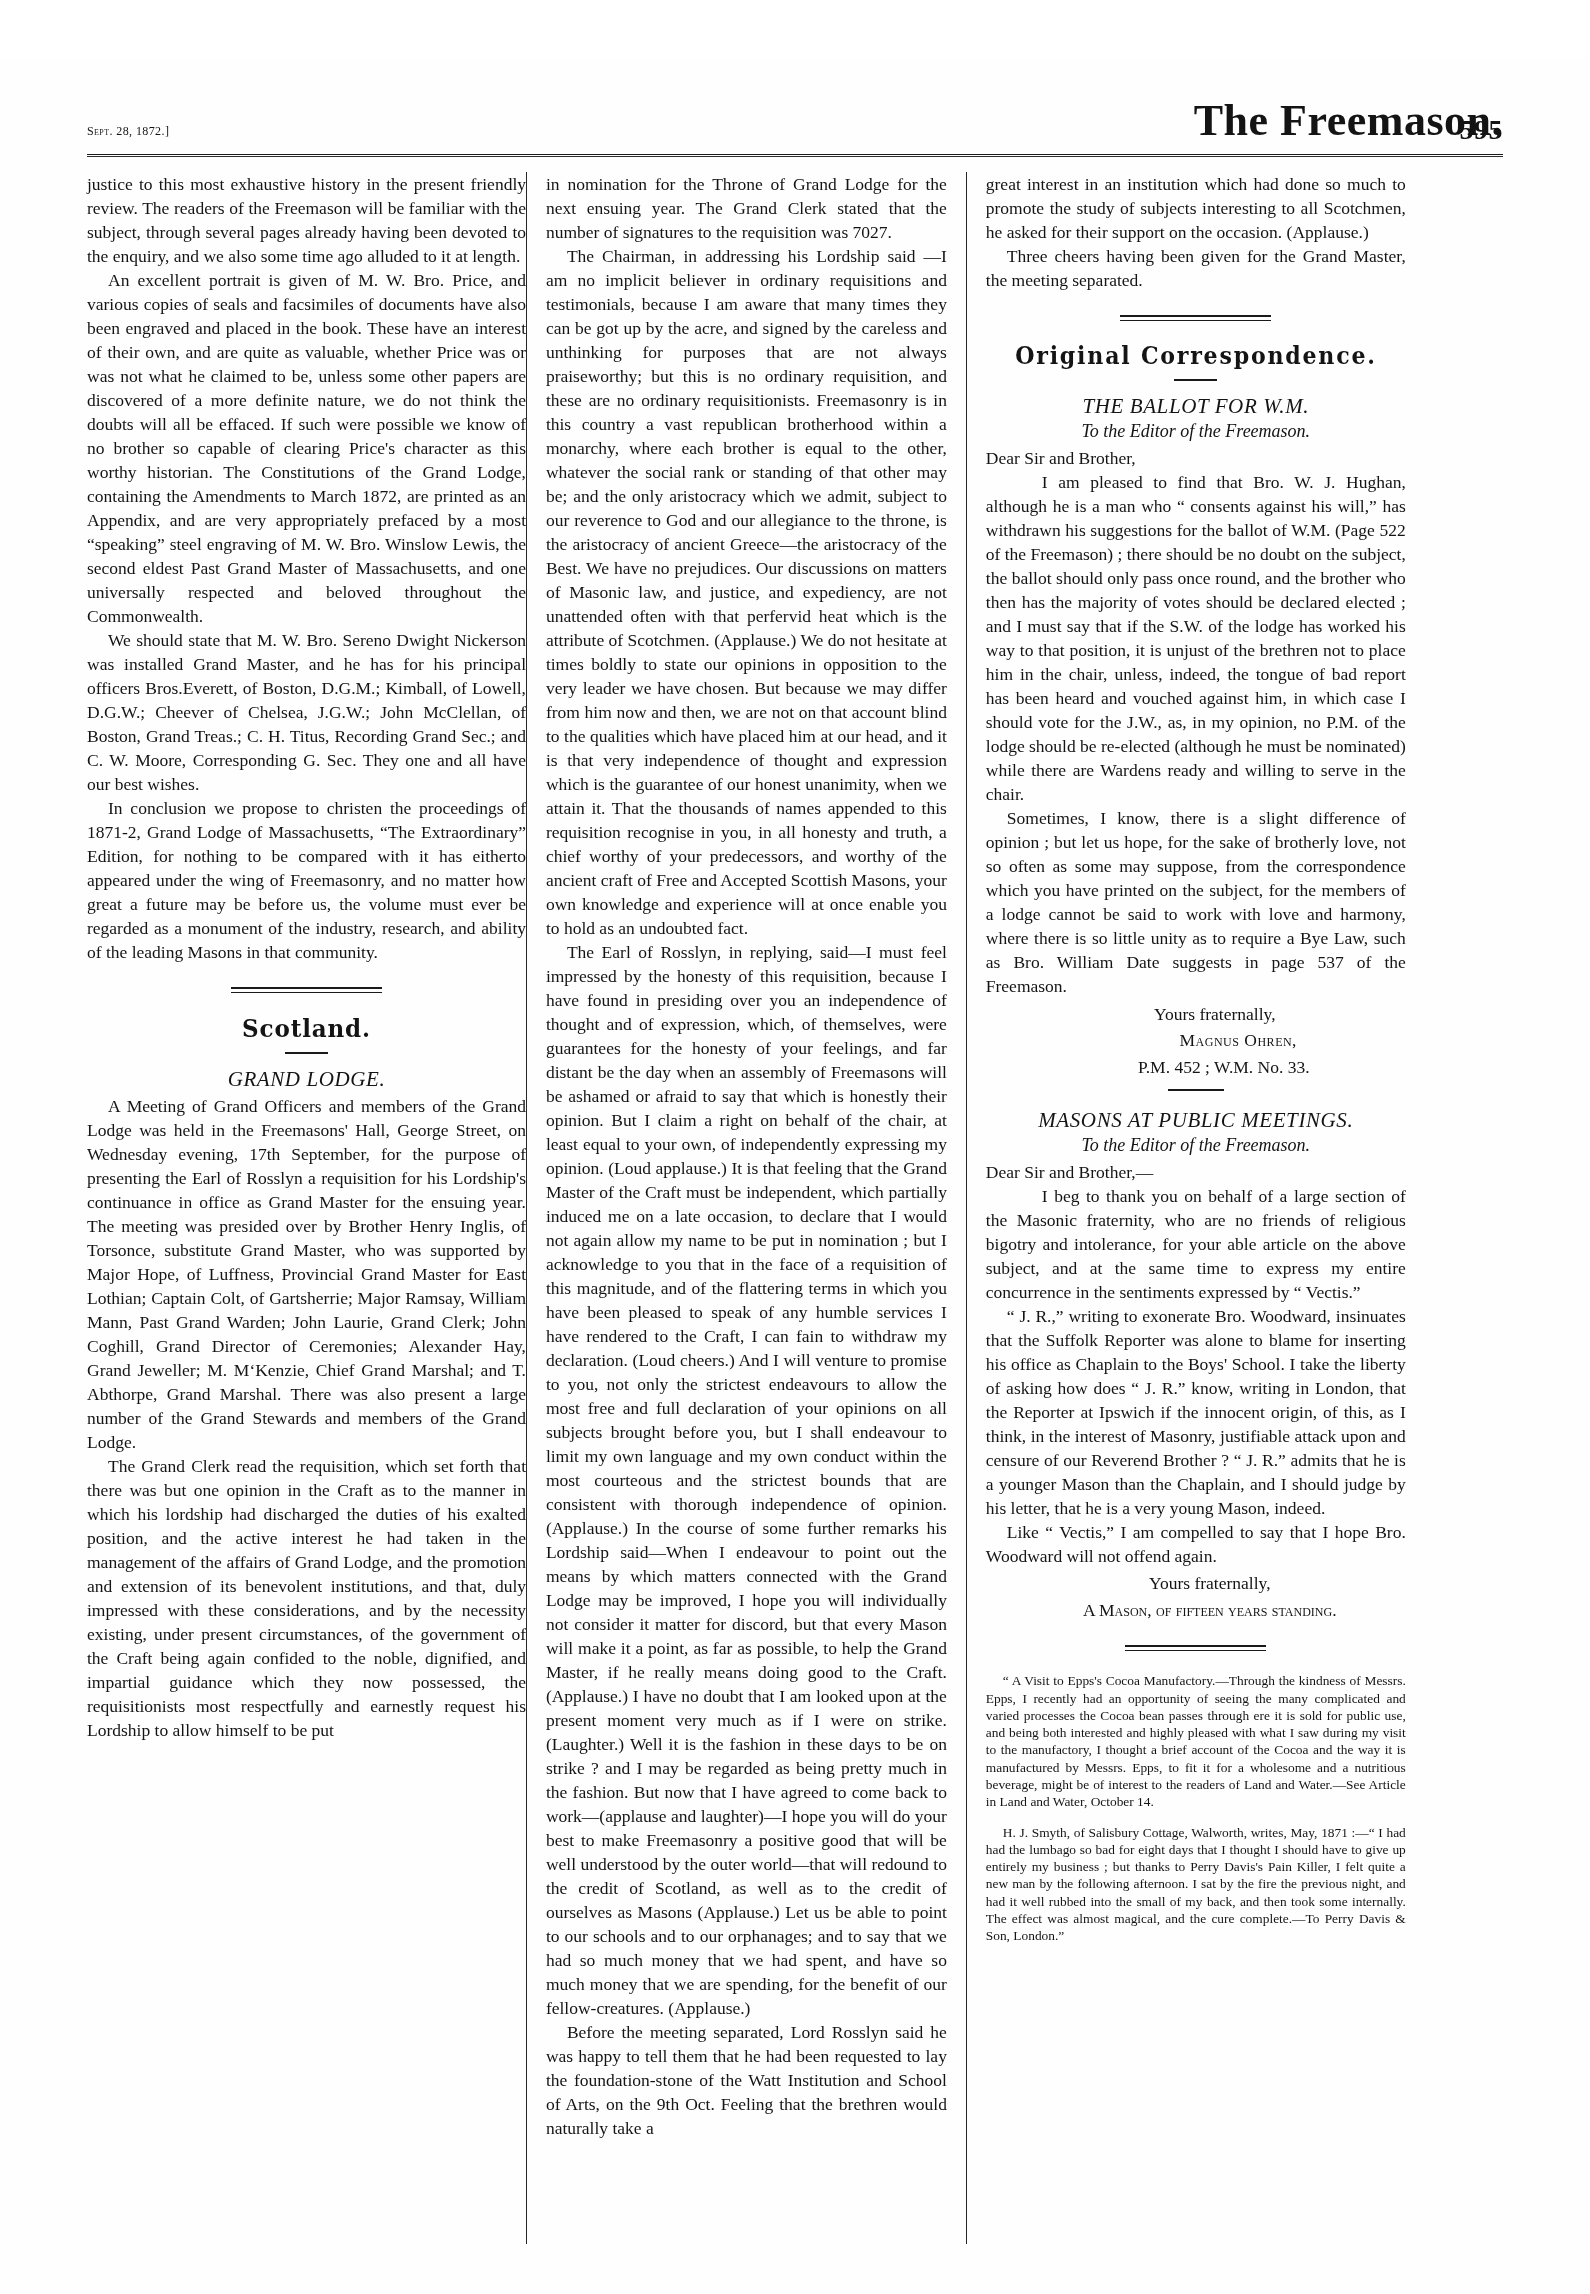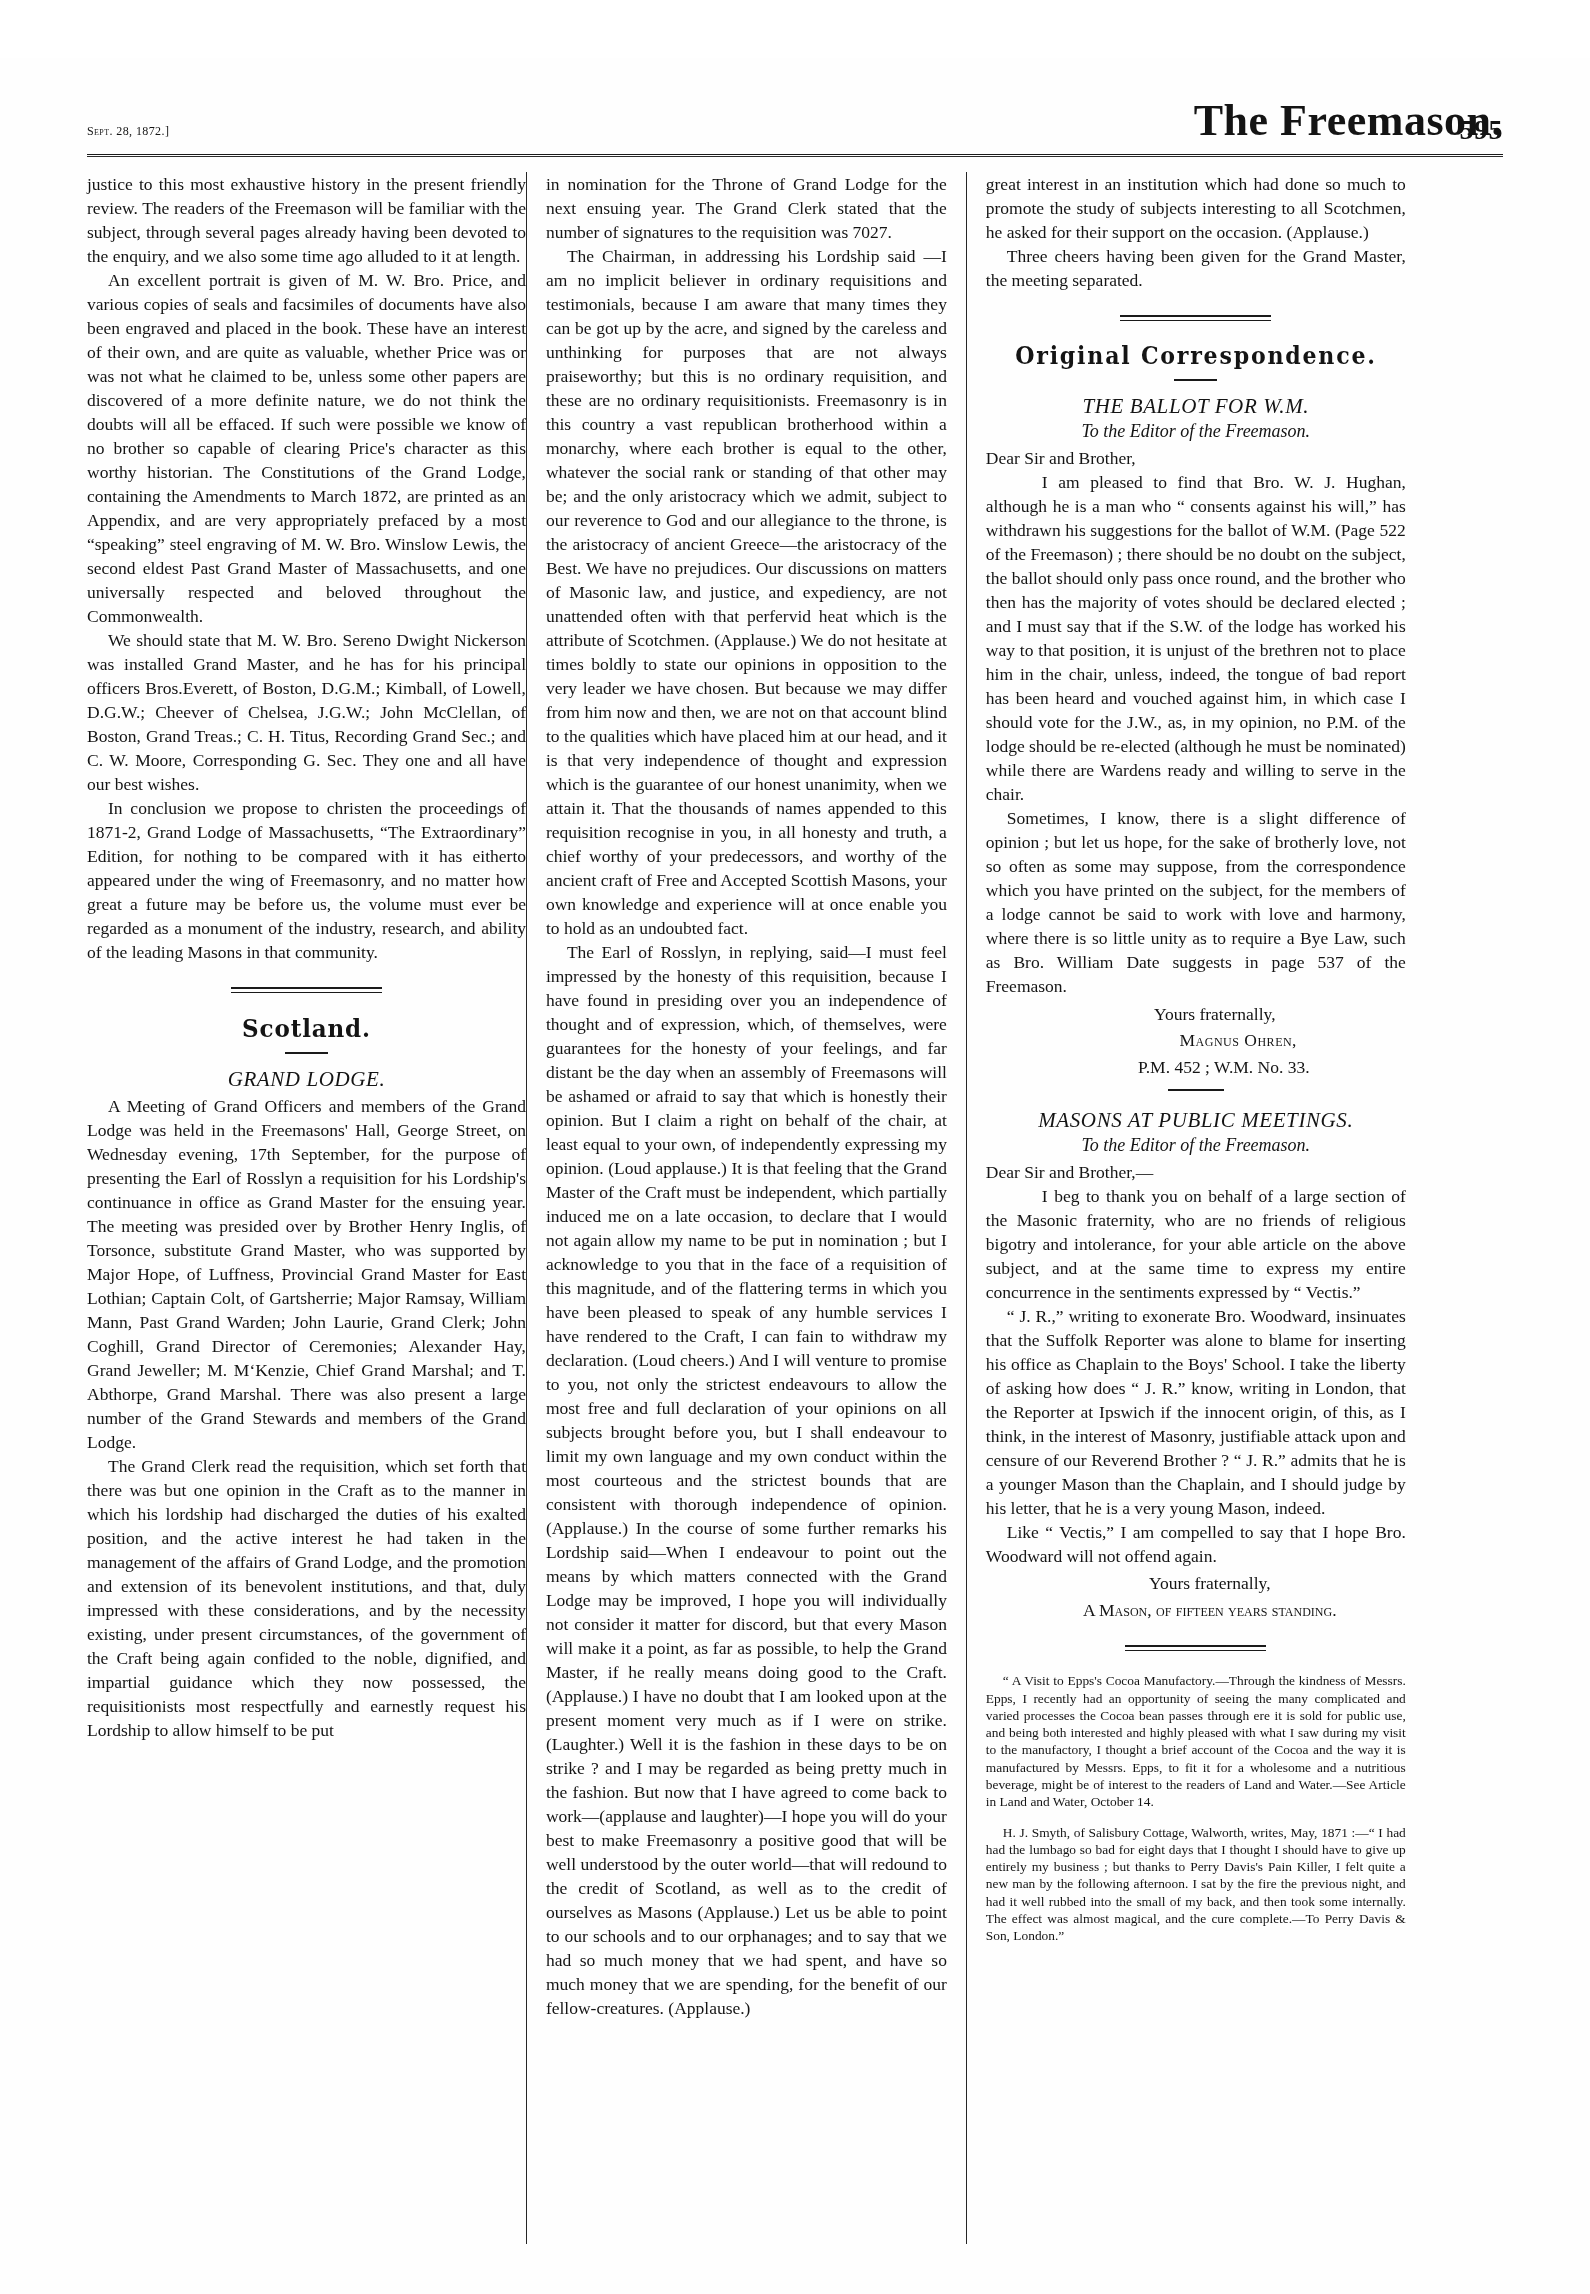--- a/index.html
+++ b/index.html
@@ -184,20 +184,21 @@
       <p class="ind">A Meeting of Grand Officers and members of the Grand Lodge was held in the Freemasons' Hall, George Street, on Wednesday evening, 17th September, for the purpose of presenting the Earl of Rosslyn a requisition for his Lordship's continuance in office as Grand Master for the ensuing year. The meeting was presided over by Brother Henry Inglis, of Torsonce, substitute Grand Master, who was supported by Major Hope, of Luffness, Provincial Grand Master for East Lothian; Captain Colt, of Gartsherrie; Major Ramsay, William Mann, Past Grand Warden; John Laurie, Grand Clerk; John Coghill, Grand Director of Ceremonies; Alexander Hay, Grand Jeweller; M. M‘Kenzie, Chief Grand Marshal; and T. Abthorpe, Grand Marshal. There was also present a large number of the Grand Stewards and members of the Grand Lodge.</p>
       <p class="ind">The Grand Clerk read the requisition, which set forth that there was but one opinion in the Craft as to the manner in which his lordship had discharged the duties of his exalted position, and the active interest he had taken in the management of the affairs of Grand Lodge, and the promotion and extension of its benevolent institutions, and that, duly impressed with these considerations, and by the necessity existing, under present circumstances, of the government of the Craft being again confided to the noble, dignified, and impartial guidance which they now possessed, the requisitionists most respectfully and earnestly request his Lordship to allow himself to be put</p>
     </div>
 
     <div class="rule"></div>
 
     <div class="col mid">
       <p class="noind">in nomination for the Throne of Grand Lodge for the next ensuing year. The Grand Clerk stated that the number of signatures to the requisition was 7027.</p>
       <p class="ind">The Chairman, in addressing his Lordship said —I am no implicit believer in ordinary requisitions and testimonials, because I am aware that many times they can be got up by the acre, and signed by the careless and unthinking for purposes that are not always praiseworthy; but this is no ordinary requisition, and these are no ordinary requisitionists. Freemasonry is in this country a vast republican brotherhood within a monarchy, where each brother is equal to the other, whatever the social rank or standing of that other may be; and the only aristocracy which we admit, subject to our reverence to God and our allegiance to the throne, is the aristocracy of ancient Greece—the aristocracy of the Best. We have no prejudices. Our discussions on matters of Masonic law, and justice, and expediency, are not unattended often with that perfervid heat which is the attribute of Scotchmen. (Applause.) We do not hesitate at times boldly to state our opinions in opposition to the very leader we have chosen. But because we may differ from him now and then, we are not on that account blind to the qualities which have placed him at our head, and it is that very independence of thought and expression which is the guarantee of our honest unanimity, when we attain it. That the thousands of names appended to this requisition recognise in you, in all honesty and truth, a chief worthy of your predecessors, and worthy of the ancient craft of Free and Accepted Scottish Masons, your own knowledge and experience will at once enable you to hold as an undoubted fact.</p>
       <p class="ind">The Earl of Rosslyn, in replying, said—I must feel impressed by the honesty of this requisition, because I have found in presiding over you an independence of thought and of expression, which, of themselves, were guarantees for the honesty of your feelings, and far distant be the day when an assembly of Freemasons will be ashamed or afraid to say that which is honestly their opinion. But I claim a right on behalf of the chair, at least equal to your own, of independently expressing my opinion. (Loud applause.) It is that feeling that the Grand Master of the Craft must be independent, which partially induced me on a late occasion, to declare that I would not again allow my name to be put in nomination ; but I acknowledge to you that in the face of a requisition of this magnitude, and of the flattering terms in which you have been pleased to speak of any humble services I have rendered to the Craft, I can fain to withdraw my declaration. (Loud cheers.) And I will venture to promise to you, not only the strictest endeavours to allow the most free and full declaration of your opinions on all subjects brought before you, but I shall endeavour to limit my own language and my own conduct within the most courteous and the strictest bounds that are consistent with thorough independence of opinion. (Applause.) In the course of some further remarks his Lordship said—When I endeavour to point out the means by which matters connected with the Grand Lodge may be improved, I hope you will individually not consider it matter for discord, but that every Mason will make it a point, as far as possible, to help the Grand Master, if he really means doing good to the Craft. (Applause.) I have no doubt that I am looked upon at the present moment very much as if I were on strike. (Laughter.) Well it is the fashion in these days to be on strike ? and I may be regarded as being pretty much in the fashion. But now that I have agreed to come back to work—(applause and laughter)—I hope you will do your best to make Freemasonry a positive good that will be well understood by the outer world—that will redound to the credit of Scotland, as well as to the credit of ourselves as Masons (Applause.) Let us be able to point to our schools and to our orphanages; and to say that we had so much money that we had spent, and have so much money that we are spending, for the benefit of our fellow-creatures. (Applause.)</p>
+      <p class="ind">Before the meeting separated, Lord Rosslyn said he was happy to tell them that he had been requested to lay the foundation-stone of the Watt Institution and School of Arts, on the 9th Oct. Feeling that the brethren would naturally take a</p>
     </div>
 
     <div class="rule"></div>
 
     <div class="col right">
       <p class="noind">great interest in an institution which had done so much to promote the study of subjects interesting to all Scotchmen, he asked for their support on the occasion. (Applause.)</p>
       <p class="ind">Three cheers having been given for the Grand Master, the meeting separated.</p>
 
       <div class="hr-double"></div>
       <div class="blackletter wide">Original Correspondence.</div>

